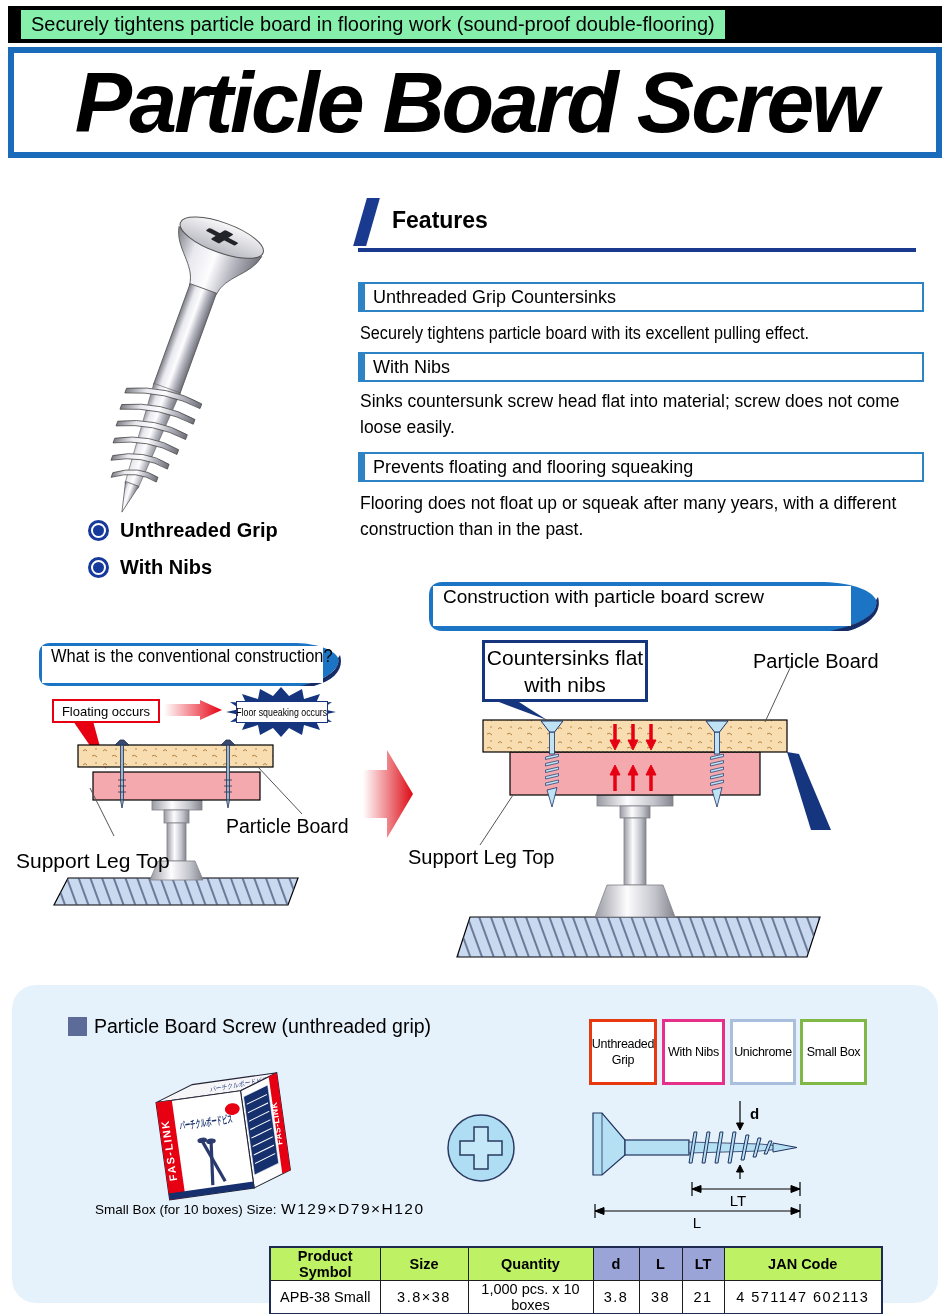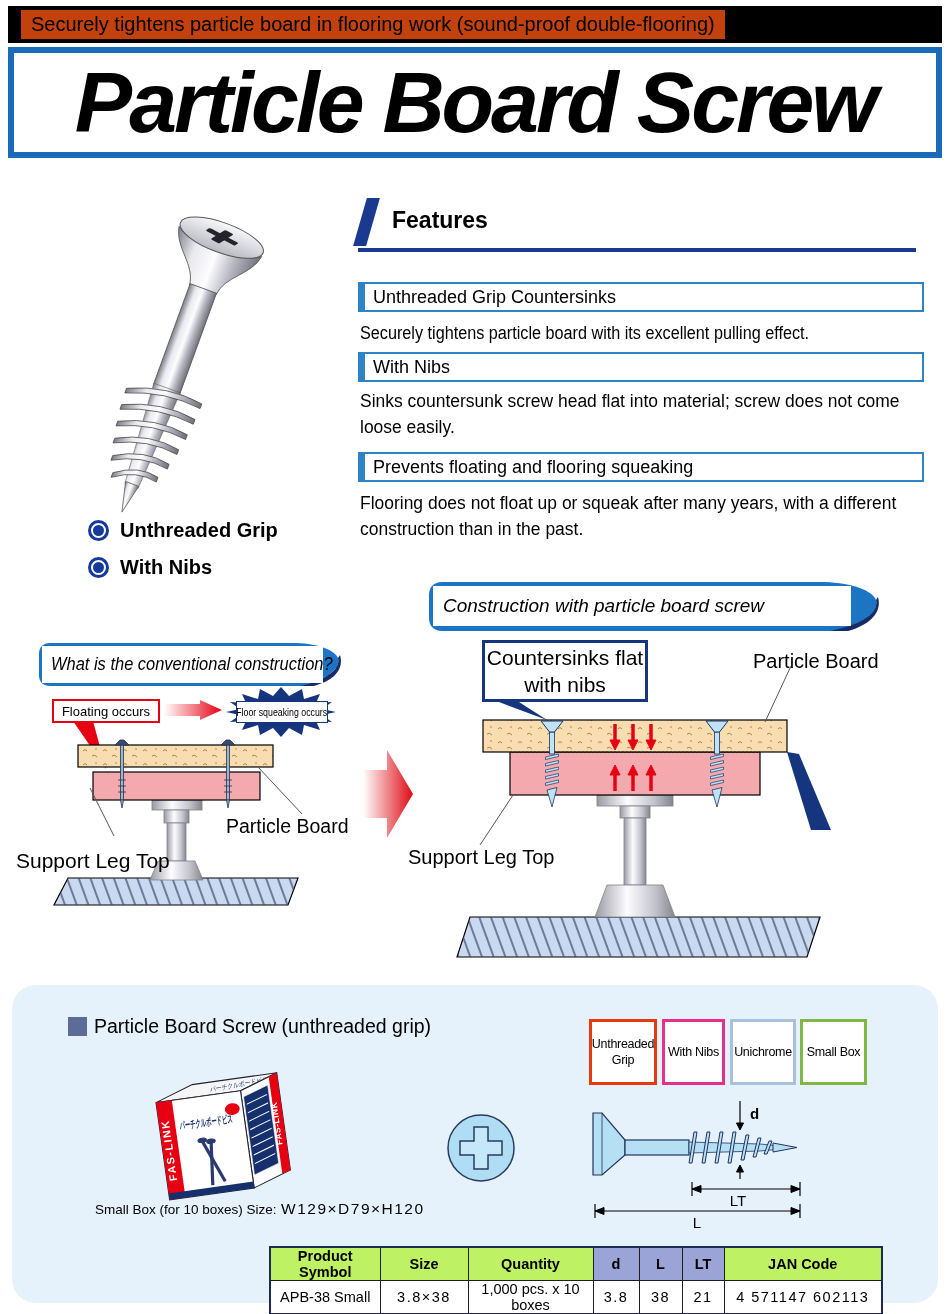--- a/index.html
+++ b/index.html
@@ -2,21 +2,21 @@
 <html><head>
 <meta charset="utf-8">
 <style>
   html,body{margin:0;padding:0;background:#fff;}
   .page{position:relative;width:950px;height:1314px;background:#ffffff;overflow:hidden;
         font-family:"Liberation Sans",sans-serif;color:#000;}
   .abs{position:absolute;}
 
   
   .top-banner{left:8px;top:6px;width:934px;height:37px;background:#000;}
-  .top-banner-label{position:absolute;left:13px;top:4px;height:29px;background:#c2410c;
+  .top-banner-label{position:absolute;left:13px;top:4px;height:29px;background:#86efac;
       padding:0 10px;font-size:20px;line-height:29px;white-space:nowrap;}
   .title-box{left:8px;top:47px;width:922px;height:99px;border:6px solid #1a6cba;background:#fff;
       display:flex;align-items:center;justify-content:center;}
   .main-title{font-size:86px;font-weight:bold;font-style:italic;letter-spacing:-3px;white-space:nowrap;}
 
   
   .feat-slash{left:360px;top:198px;width:13px;height:48px;background:#1a3a8f;transform:skewX(-16deg);}
   .feat-heading{left:392px;top:207px;font-size:23px;font-weight:bold;}
   .feat-underline{left:358px;top:248px;width:558px;height:4px;background:#1a3a8f;}
   .feature-box{left:358px;width:549px;height:26px;background:#fff;border:2px solid #2e83c5;
@@ -29,21 +29,21 @@
 
   
   .bullet-row{display:flex;align-items:center;gap:11px;}
   .br1{left:88px;top:519px;} .br2{left:88px;top:556px;}
   .ring{width:15px;height:15px;border:3px solid #16399c;border-radius:50%;
         display:flex;align-items:center;justify-content:center;}
   .ring-dot{width:11px;height:11px;background:#16399c;border-radius:50%;}
   .bullet-label{font-size:20px;font-weight:bold;}
 
   
-  .banner-label{position:absolute;background:#fff;display:flex;align-items:center;font-style:italic;}
+  .banner-label{position:absolute;background:#fff;display:flex;align-items:flex-start;}
   .banner-label span{white-space:nowrap;transform-origin:0 50%;}
   .blab-l{left:4px;top:4px;width:272px;height:37px;padding-left:9px;font-size:17.5px;}
   .blab-l span{transform:scaleX(0.94);}
   .blab-r{left:5px;top:5px;width:408px;height:40px;padding-left:10px;font-size:19px;}
   .float-box{left:52px;top:699px;width:104px;height:20px;border:2px solid #e60012;background:#fff;
       font-size:13px;display:flex;align-items:center;justify-content:center;}
   .star-label{left:236px;top:701px;width:90px;height:20px;background:#fff;border:1px solid #16357f;
       display:flex;align-items:center;justify-content:center;font-size:10px;}
   .star-label span{white-space:nowrap;transform:scaleX(0.88);}
   .diag-label{white-space:nowrap;}

